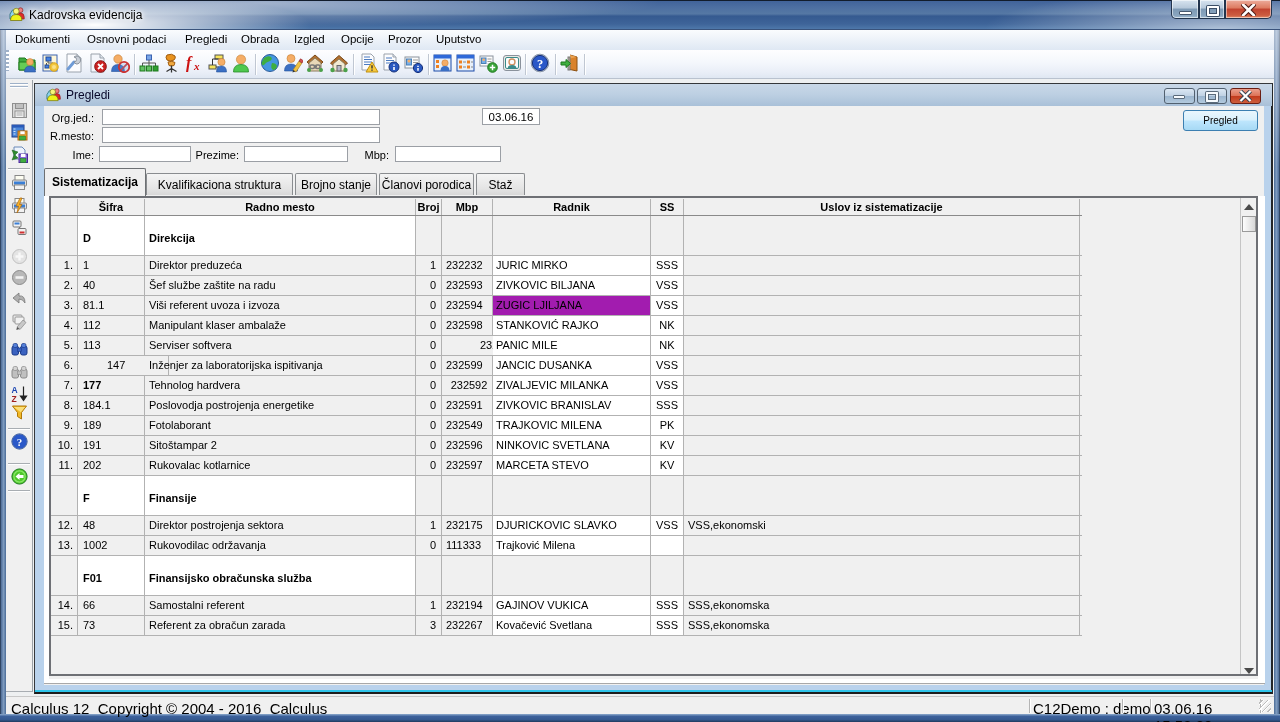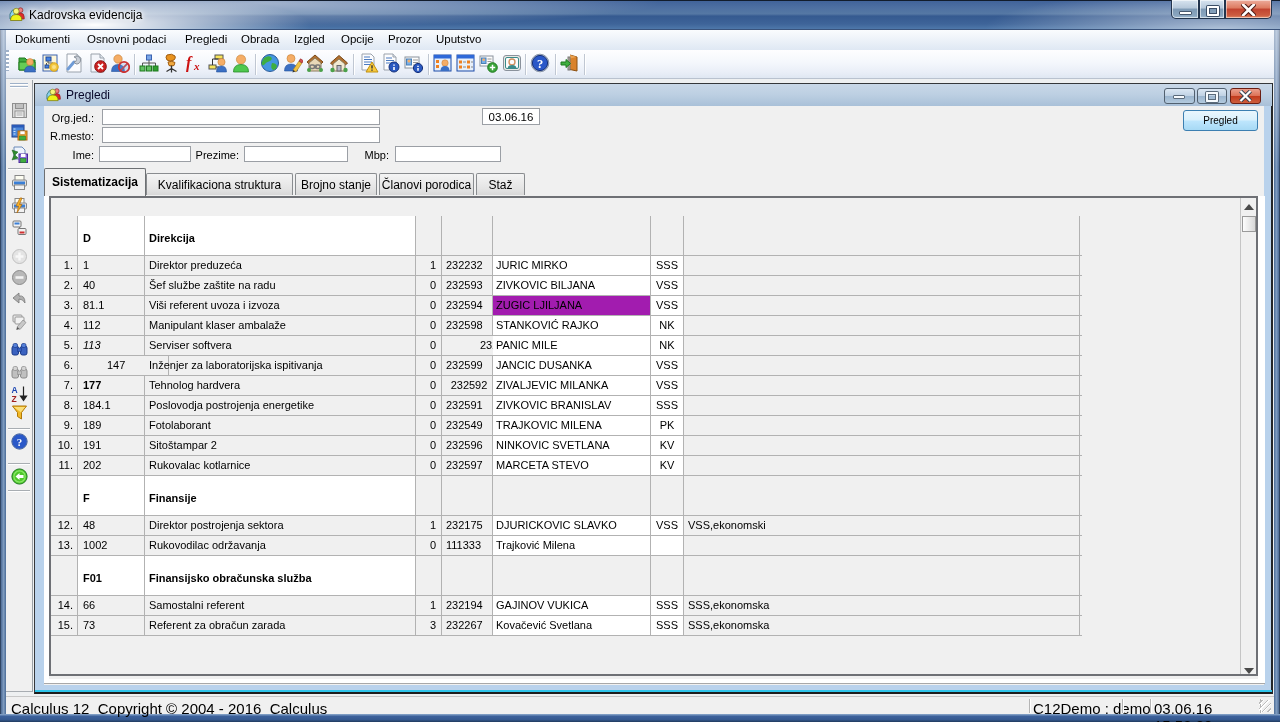--- a/index.html
+++ b/index.html
@@ -429,20 +429,30 @@
       </div>
 
       <div class="abs tab" style="left:102px;top:67px;width:147px;height:22px;line-height:22px">Kvalifikaciona struktura</div>
       <div class="abs tab" style="left:251px;top:67px;width:82px;height:22px;line-height:22px">Brojno stanje</div>
       <div class="abs tab" style="left:335px;top:67px;width:95px;height:22px;line-height:22px">Članovi porodica</div>
       <div class="abs tab" style="left:432px;top:67px;width:49px;height:22px;line-height:22px">Staž</div>
       <div class="abs tab" id="tabsel" style="left:0px;top:62px;width:102px;height:28px;line-height:26px">Sistematizacija</div>
 
       <div class="abs" id="grid">
         <div id="gridrows" style="position:absolute;left:0;top:1px;width:100%;height:100%">
+<div class="gr" style="top:0;height:17px;border-bottom:1px solid #8a8a8a">
+              <div class="gc" style="left:0px;width:27px;text-align:center;font-weight:bold;line-height:16px"></div>
+              <div class="gc" style="left:27px;width:67px;text-align:center;font-weight:bold;line-height:16px">Šifra</div>
+              <div class="gc" style="left:94px;width:271px;text-align:center;font-weight:bold;line-height:16px">Radno mesto</div>
+              <div class="gc" style="left:365px;width:26px;text-align:center;font-weight:bold;line-height:16px">Broj</div>
+              <div class="gc" style="left:391px;width:51px;text-align:center;font-weight:bold;line-height:16px">Mbp</div>
+              <div class="gc" style="left:442px;width:158px;text-align:center;font-weight:bold;line-height:16px">Radnik</div>
+              <div class="gc" style="left:600px;width:33px;text-align:center;font-weight:bold;line-height:16px">SS</div>
+              <div class="gc" style="left:633px;width:396px;text-align:center;font-weight:bold;line-height:16px">Uslov iz sistematizacije</div>
+            </div>
 <div class="gr rb grp" style="top:17px;height:40px">
               <div class="gc" style="left:0px;width:27px;text-align:right;padding-right:4px;"></div>
               <div class="gc" style="left:27px;width:67px;text-align:left;padding-left:5px;background:#fff;font-weight:bold;">D</div>
               <div class="gc" style="left:94px;width:271px;text-align:left;padding-left:4px;background:#fff;font-weight:bold;">Direkcija</div>
               <div class="gc" style="left:365px;width:26px;text-align:right;padding-right:5px;"></div>
               <div class="gc" style="left:391px;width:51px;text-align:left;padding-left:4px;"></div>
               <div class="gc" style="left:442px;width:158px;text-align:left;padding-left:3px;"></div>
               <div class="gc" style="left:600px;width:33px;text-align:center;"></div>
               <div class="gc" style="left:633px;width:396px;text-align:left;padding-left:4px;"></div>
             </div>
@@ -481,21 +491,21 @@
               <div class="gc" style="left:27px;width:67px;text-align:left;padding-left:5px;">112</div>
               <div class="gc" style="left:94px;width:271px;text-align:left;padding-left:4px;">Manipulant klaser ambalaže</div>
               <div class="gc" style="left:365px;width:26px;text-align:right;padding-right:5px;">0</div>
               <div class="gc" style="left:391px;width:51px;text-align:left;padding-left:4px;">232598</div>
               <div class="gc" style="left:442px;width:158px;text-align:left;padding-left:3px;background:#fff;">STANKOVIĆ RAJKO</div>
               <div class="gc" style="left:600px;width:33px;text-align:center;background:#fff;">NK</div>
               <div class="gc" style="left:633px;width:396px;text-align:left;padding-left:4px;"></div>
             </div>
 <div class="gr rb" style="top:137px;height:20px">
               <div class="gc" style="left:0px;width:27px;text-align:right;padding-right:4px;">5.</div>
-              <div class="gc" style="left:27px;width:67px;text-align:left;padding-left:5px;font-style:italic;">113</div>
+              <div class="gc" style="left:27px;width:67px;text-align:left;padding-left:5px;">113</div>
               <div class="gc" style="left:94px;width:271px;text-align:left;padding-left:4px;">Serviser softvera</div>
               <div class="gc" style="left:365px;width:26px;text-align:right;padding-right:5px;">0</div>
               <div class="gc" style="left:391px;width:51px;text-align:left;padding-left:4px;margin-left:34px;">232600</div>
               <div class="gc" style="left:442px;width:158px;text-align:left;padding-left:3px;background:#fff;">PANIC MILE</div>
               <div class="gc" style="left:600px;width:33px;text-align:center;background:#fff;">NK</div>
               <div class="gc" style="left:633px;width:396px;text-align:left;padding-left:4px;"></div>
             </div>
 <div class="gr rb" style="top:157px;height:20px">
               <div class="gc" style="left:0px;width:27px;text-align:right;padding-right:4px;">6.</div>
               <div class="gc" style="left:27px;width:67px;text-align:left;padding-left:5px;margin-left:24px;">147</div>

